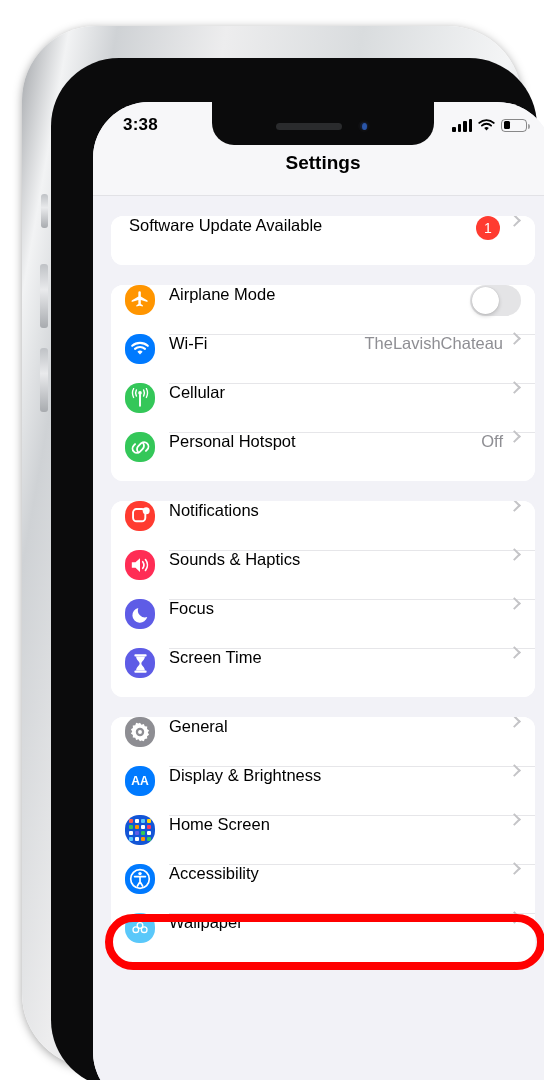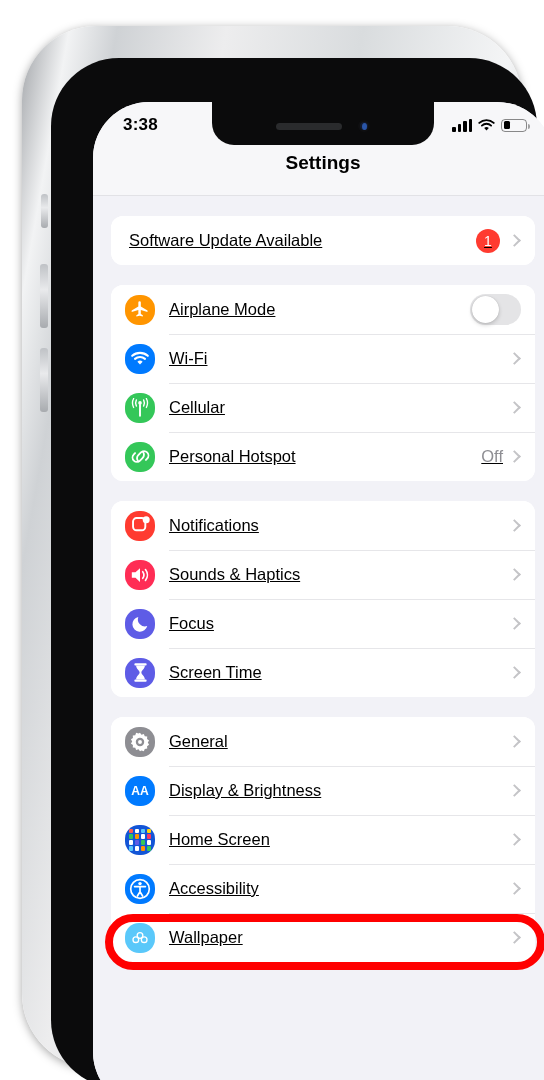--- a/index.html
+++ b/index.html
@@ -151,26 +151,25 @@
     overflow: hidden;
   }
   .group {
     background: #ffffff;
     border-radius: 12px;
     overflow: hidden;
     margin-top: 20px;
   }
   .row {
     display: flex;
-    align-items: center;
+    align-items: flex-start;
     height: 49px;
     padding-left: 14px;
     position: relative;
     background: #fff;
-    text-decoration: underline;
   }
   .row + .row::before {
     content: "";
     position: absolute; left: 58px; right: 0; top: 0;
     height: 1px; background: #e6e6e9;
   }
   .row.plain { padding-left: 18px; }
 
   .icon {
     width: 30px; height: 30px; border-radius: 14px;
@@ -302,20 +301,21 @@
 
             <div class="row">
               <div class="icon" style="background:#007aff">
                 <svg width="20" height="16" viewBox="0 0 20 16">
                   <path d="M10 13.6 7.4 10.7a3.9 3.9 0 0 1 5.2 0z" fill="#fff"></path>
                   <path d="M5 7.9a7.6 7.6 0 0 1 10 0" stroke="#fff" stroke-width="2.1" fill="none" stroke-linecap="round"></path>
                   <path d="M2.2 4.8a11.8 11.8 0 0 1 15.6 0" stroke="#fff" stroke-width="2.1" fill="none" stroke-linecap="round"></path>
                 </svg>
               </div>
               <div class="row-label">Wi-Fi</div>
+              <div class="row-value">TheLavishChateau</div>
               <div class="chev"></div>
             </div>
 
 
             <div class="row">
               <div class="icon" style="background:#34c759">
                 <svg width="22" height="20" viewBox="0 0 24 22" stroke="#fff" fill="none" stroke-linecap="round">
                   <path d="M12 7.5v12" stroke-width="2.1"></path>
                   <circle cx="12" cy="5.4" r="2" fill="#fff" stroke="none"></circle>
                   <path d="M8 2.2a7 7 0 0 0 0 6.6M16 2.2a7 7 0 0 1 0 6.6" stroke-width="1.7"></path>

